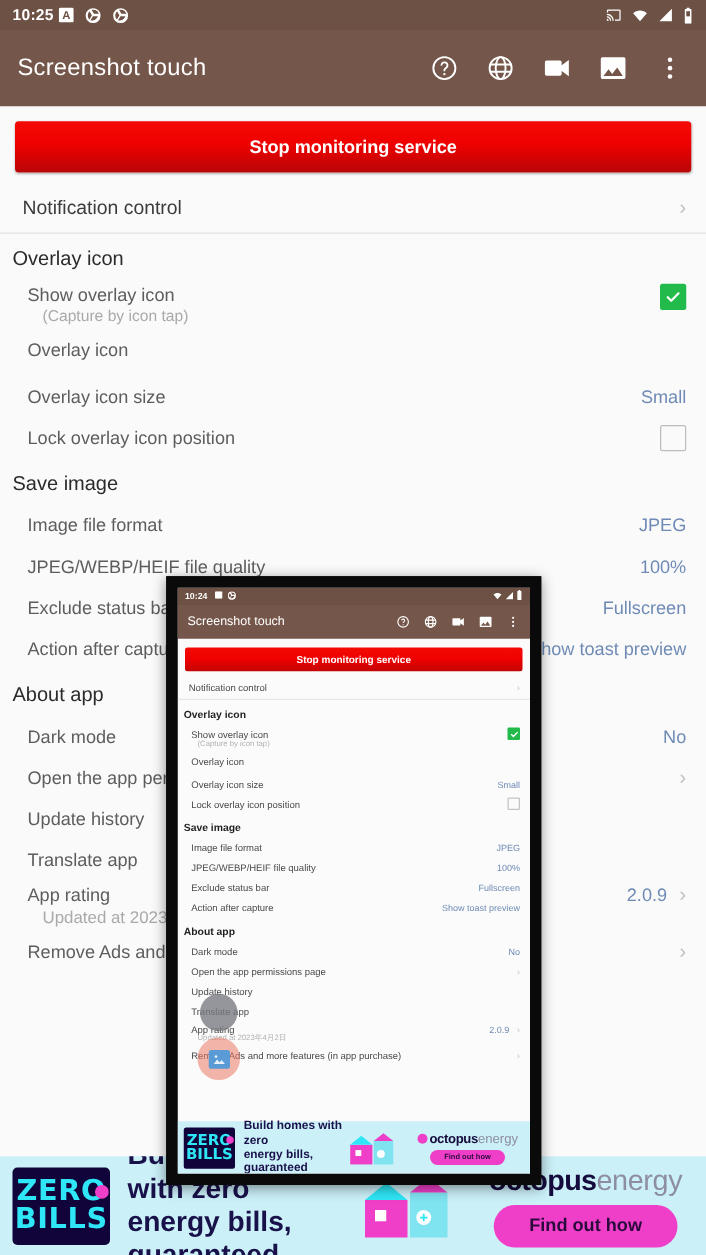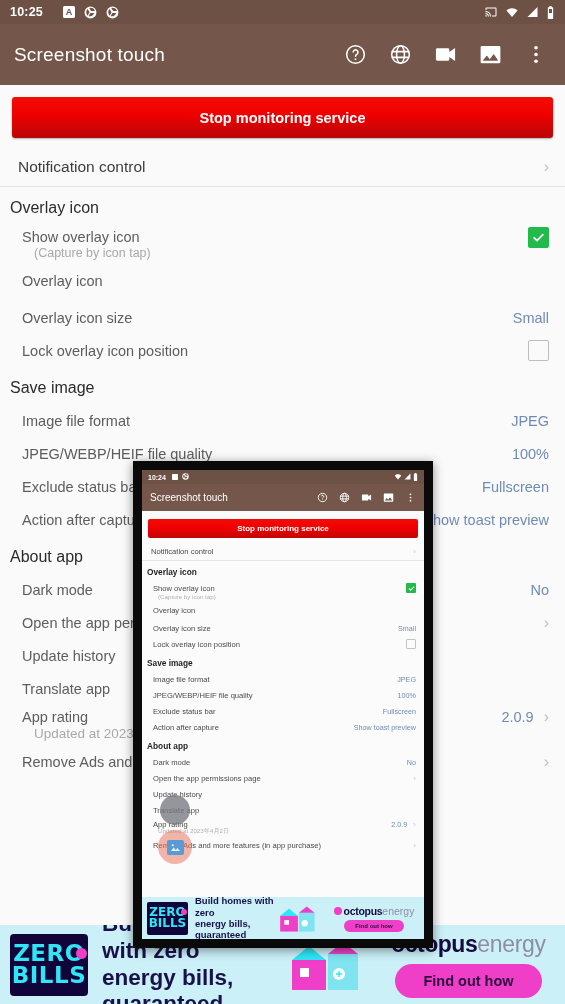--- a/index.html
+++ b/index.html
@@ -11,21 +11,21 @@
     position:relative;
   }
 
   
   .statusbar{
     height:24px;background:#6d5144;color:#fff;
     display:flex;align-items:center;padding:0 10px;
     font-size:12.5px;font-weight:600;
     position:relative;z-index:2;
   }
-  .sb-time{margin-right:20px;letter-spacing:.2px;}
+  .sb-time{margin-right:4px;letter-spacing:.2px;}
   .sb-left-icons{display:flex;align-items:center;gap:9px;}
   .sb-spacer{flex:1;}
   .sb-right-icons{display:flex;align-items:center;gap:7px;}
   .ic{display:inline-flex;align-items:center;justify-content:center;}
 
   
   .appbar{
     height:61px;background:#75564a;color:#fff;
     display:flex;align-items:center;padding:0 14px;
     position:relative;z-index:2;

